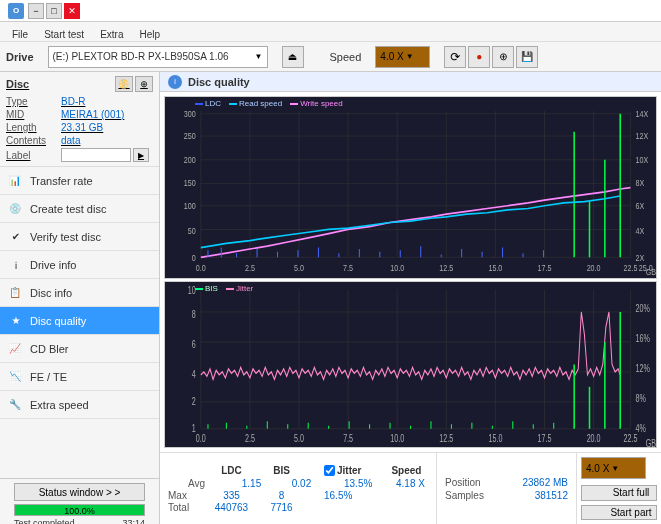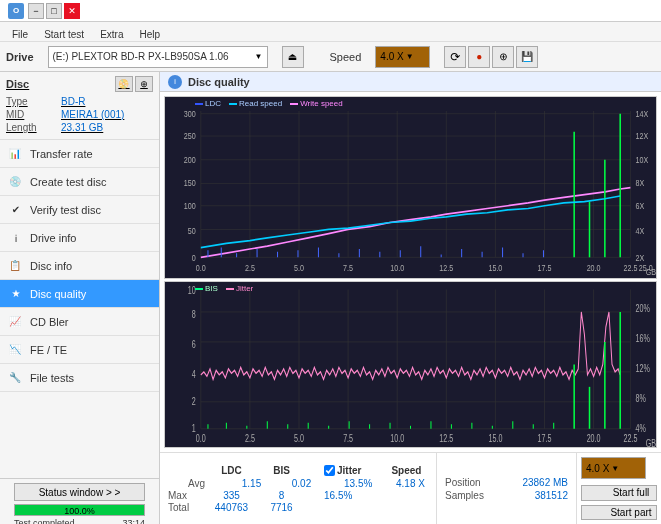--- a/index.html
+++ b/index.html
@@ -132,20 +132,29 @@
         <span class="disc-row-value">BD-R</span>
       </div>
       <div class="disc-row">
         <span class="disc-row-label">MID</span>
         <span class="disc-row-value">MEIRA1 (001)</span>
       </div>
       <div class="disc-row">
         <span class="disc-row-label">Length</span>
         <span class="disc-row-value">23.31 GB</span>
       </div>
+      <div class="disc-row">
+        <span class="disc-row-label">Contents</span>
+        <span class="disc-row-value">data</span>
+      </div>
+      <div class="label-row">
+        <span>Label</span>
+        <input type="text" class="label-input" style="">
+        <div class="label-btn">▶</div>
+      </div>
     </div>
 
     <div class="nav-items">
       <div class="nav-item">
         <div class="nav-item-icon">📊</div>
         <span>Transfer rate</span>
       </div>
       <div class="nav-item">
         <div class="nav-item-icon">💿</div>
         <span>Create test disc</span>
@@ -169,21 +178,21 @@
       <div class="nav-item">
         <div class="nav-item-icon">📈</div>
         <span>CD Bler</span>
       </div>
       <div class="nav-item">
         <div class="nav-item-icon">📉</div>
         <span>FE / TE</span>
       </div>
       <div class="nav-item">
         <div class="nav-item-icon">🔧</div>
-        <span>File tests</span>
+        <span>Extra speed</span>
       </div>
     </div>
 
     <div class="status-bar-bottom">
       <div class="status-window-btn">Status window &gt; &gt;</div>
       <div class="progress-bar-container">
         <div class="progress-bar-fill" style="width:100%"></div>
         <div class="progress-text">100.0%</div>
       </div>
       <div class="status-text">

